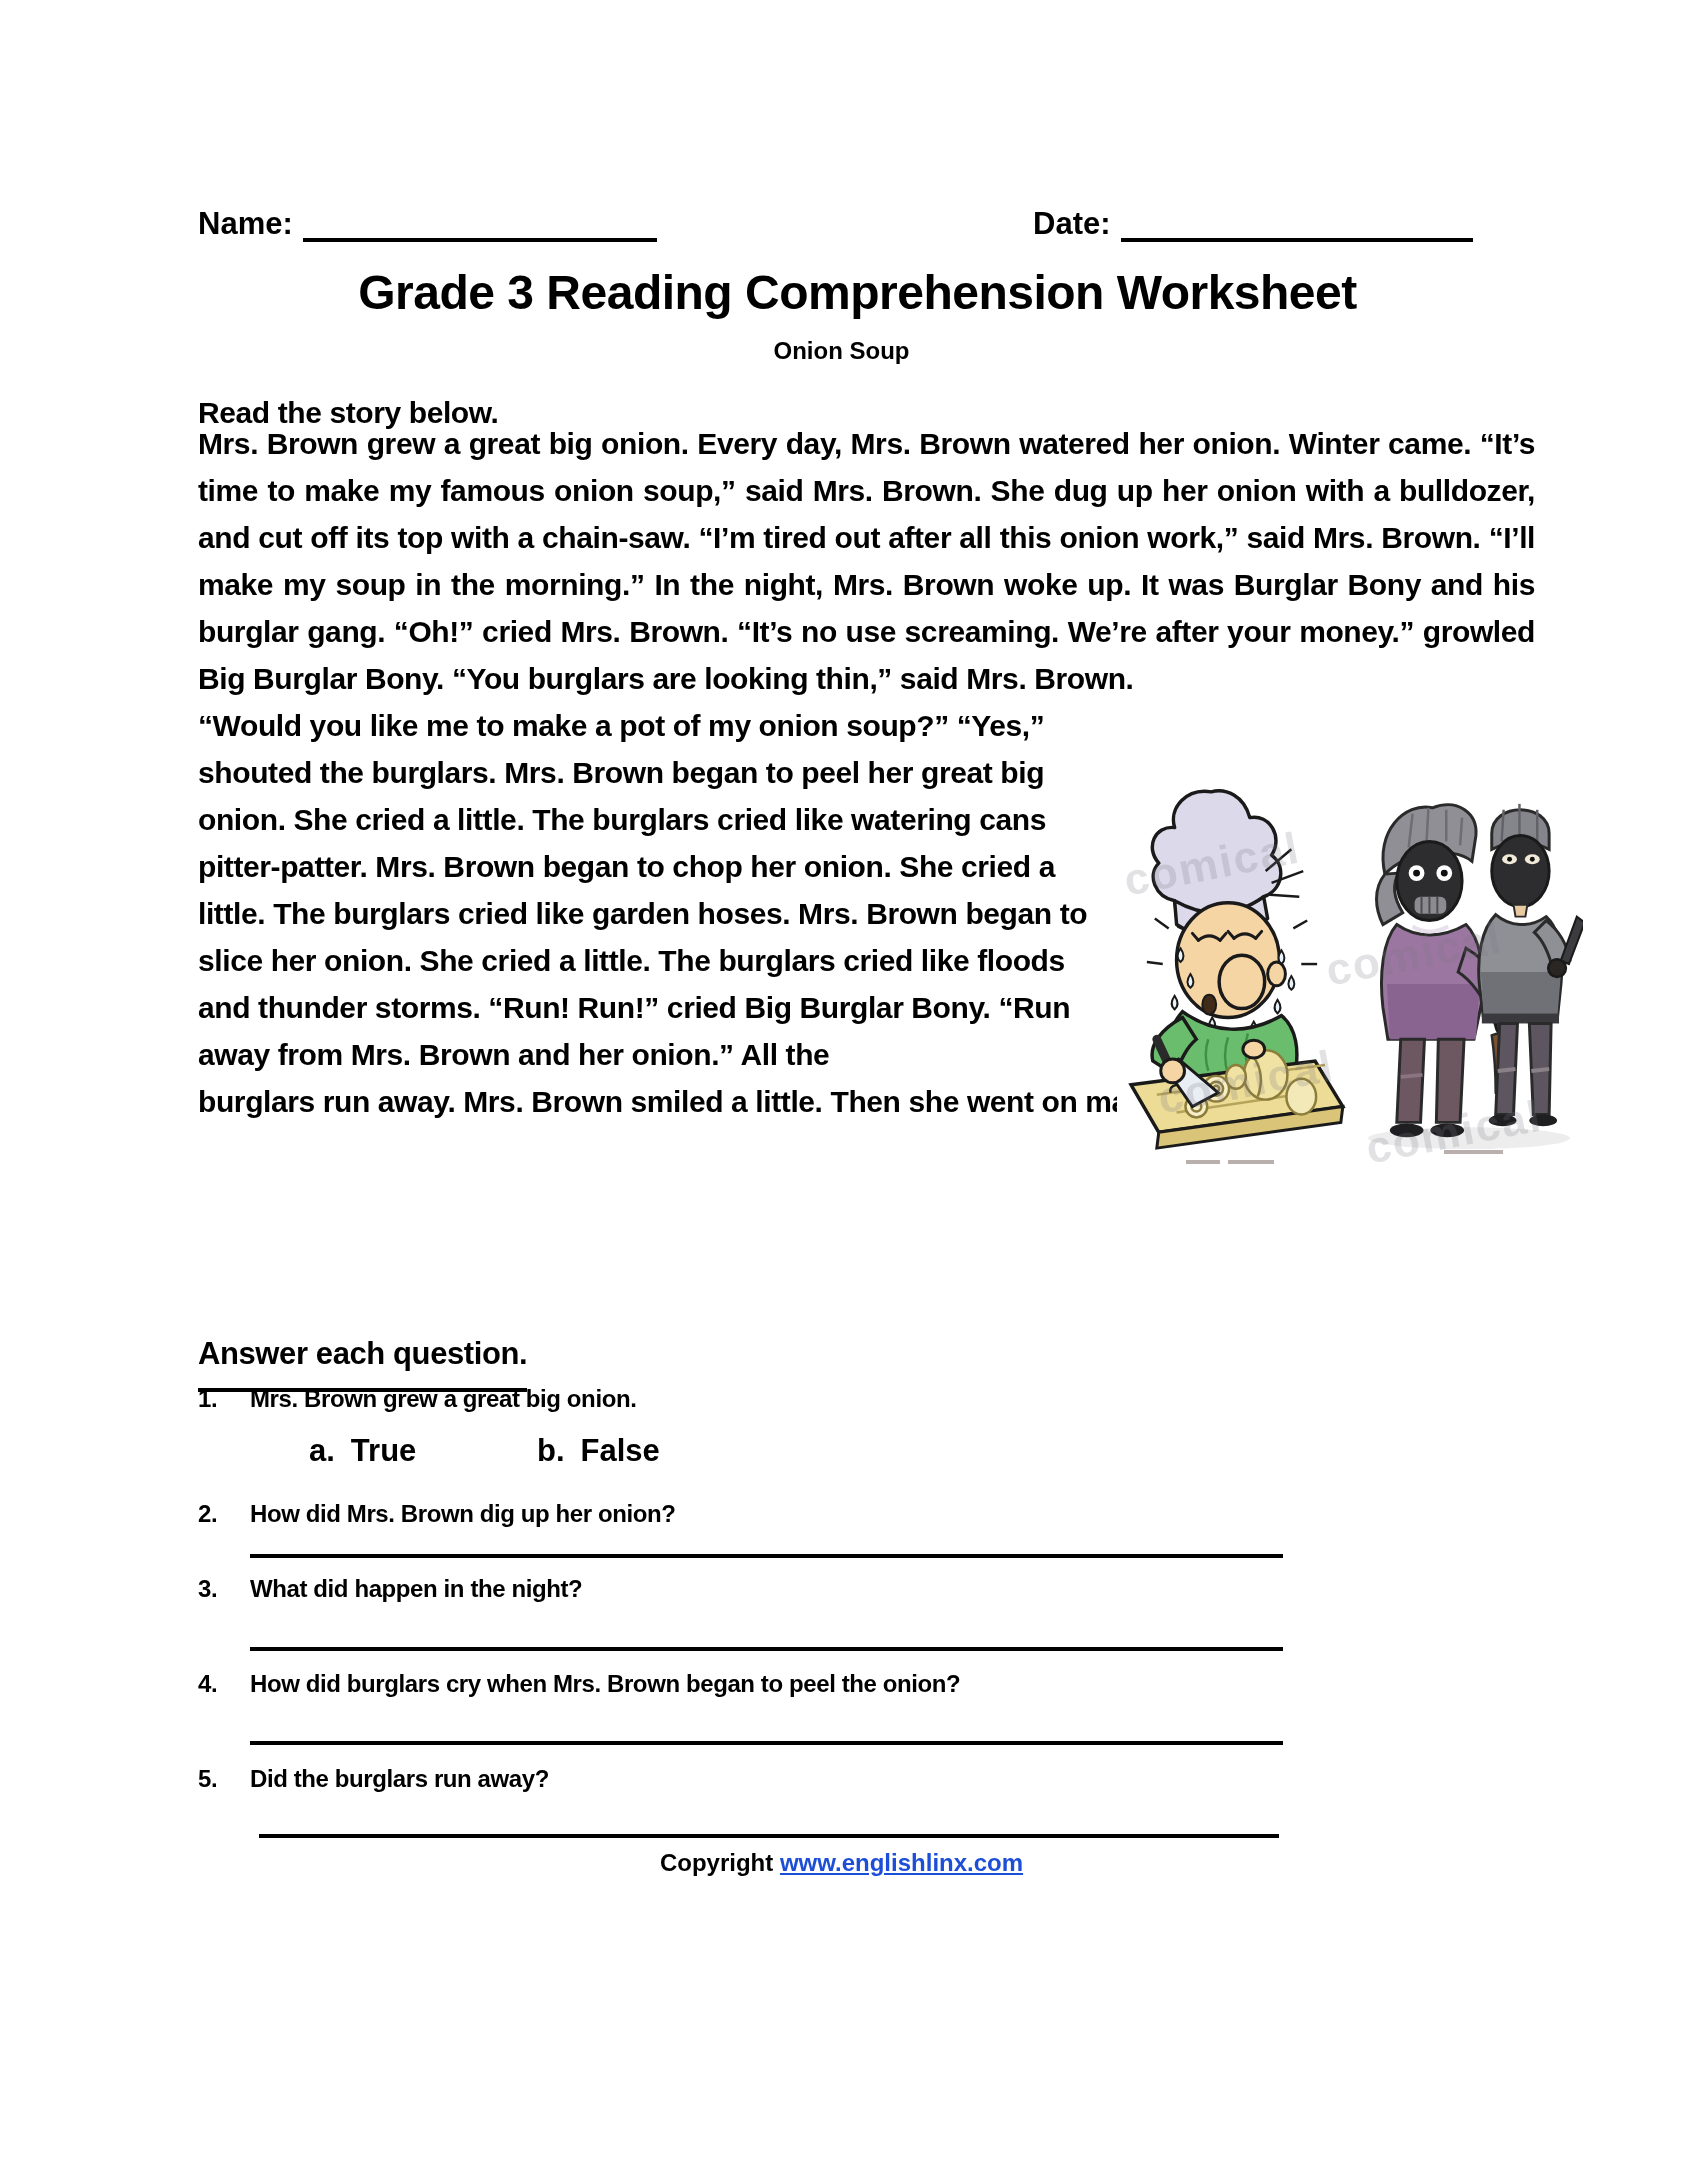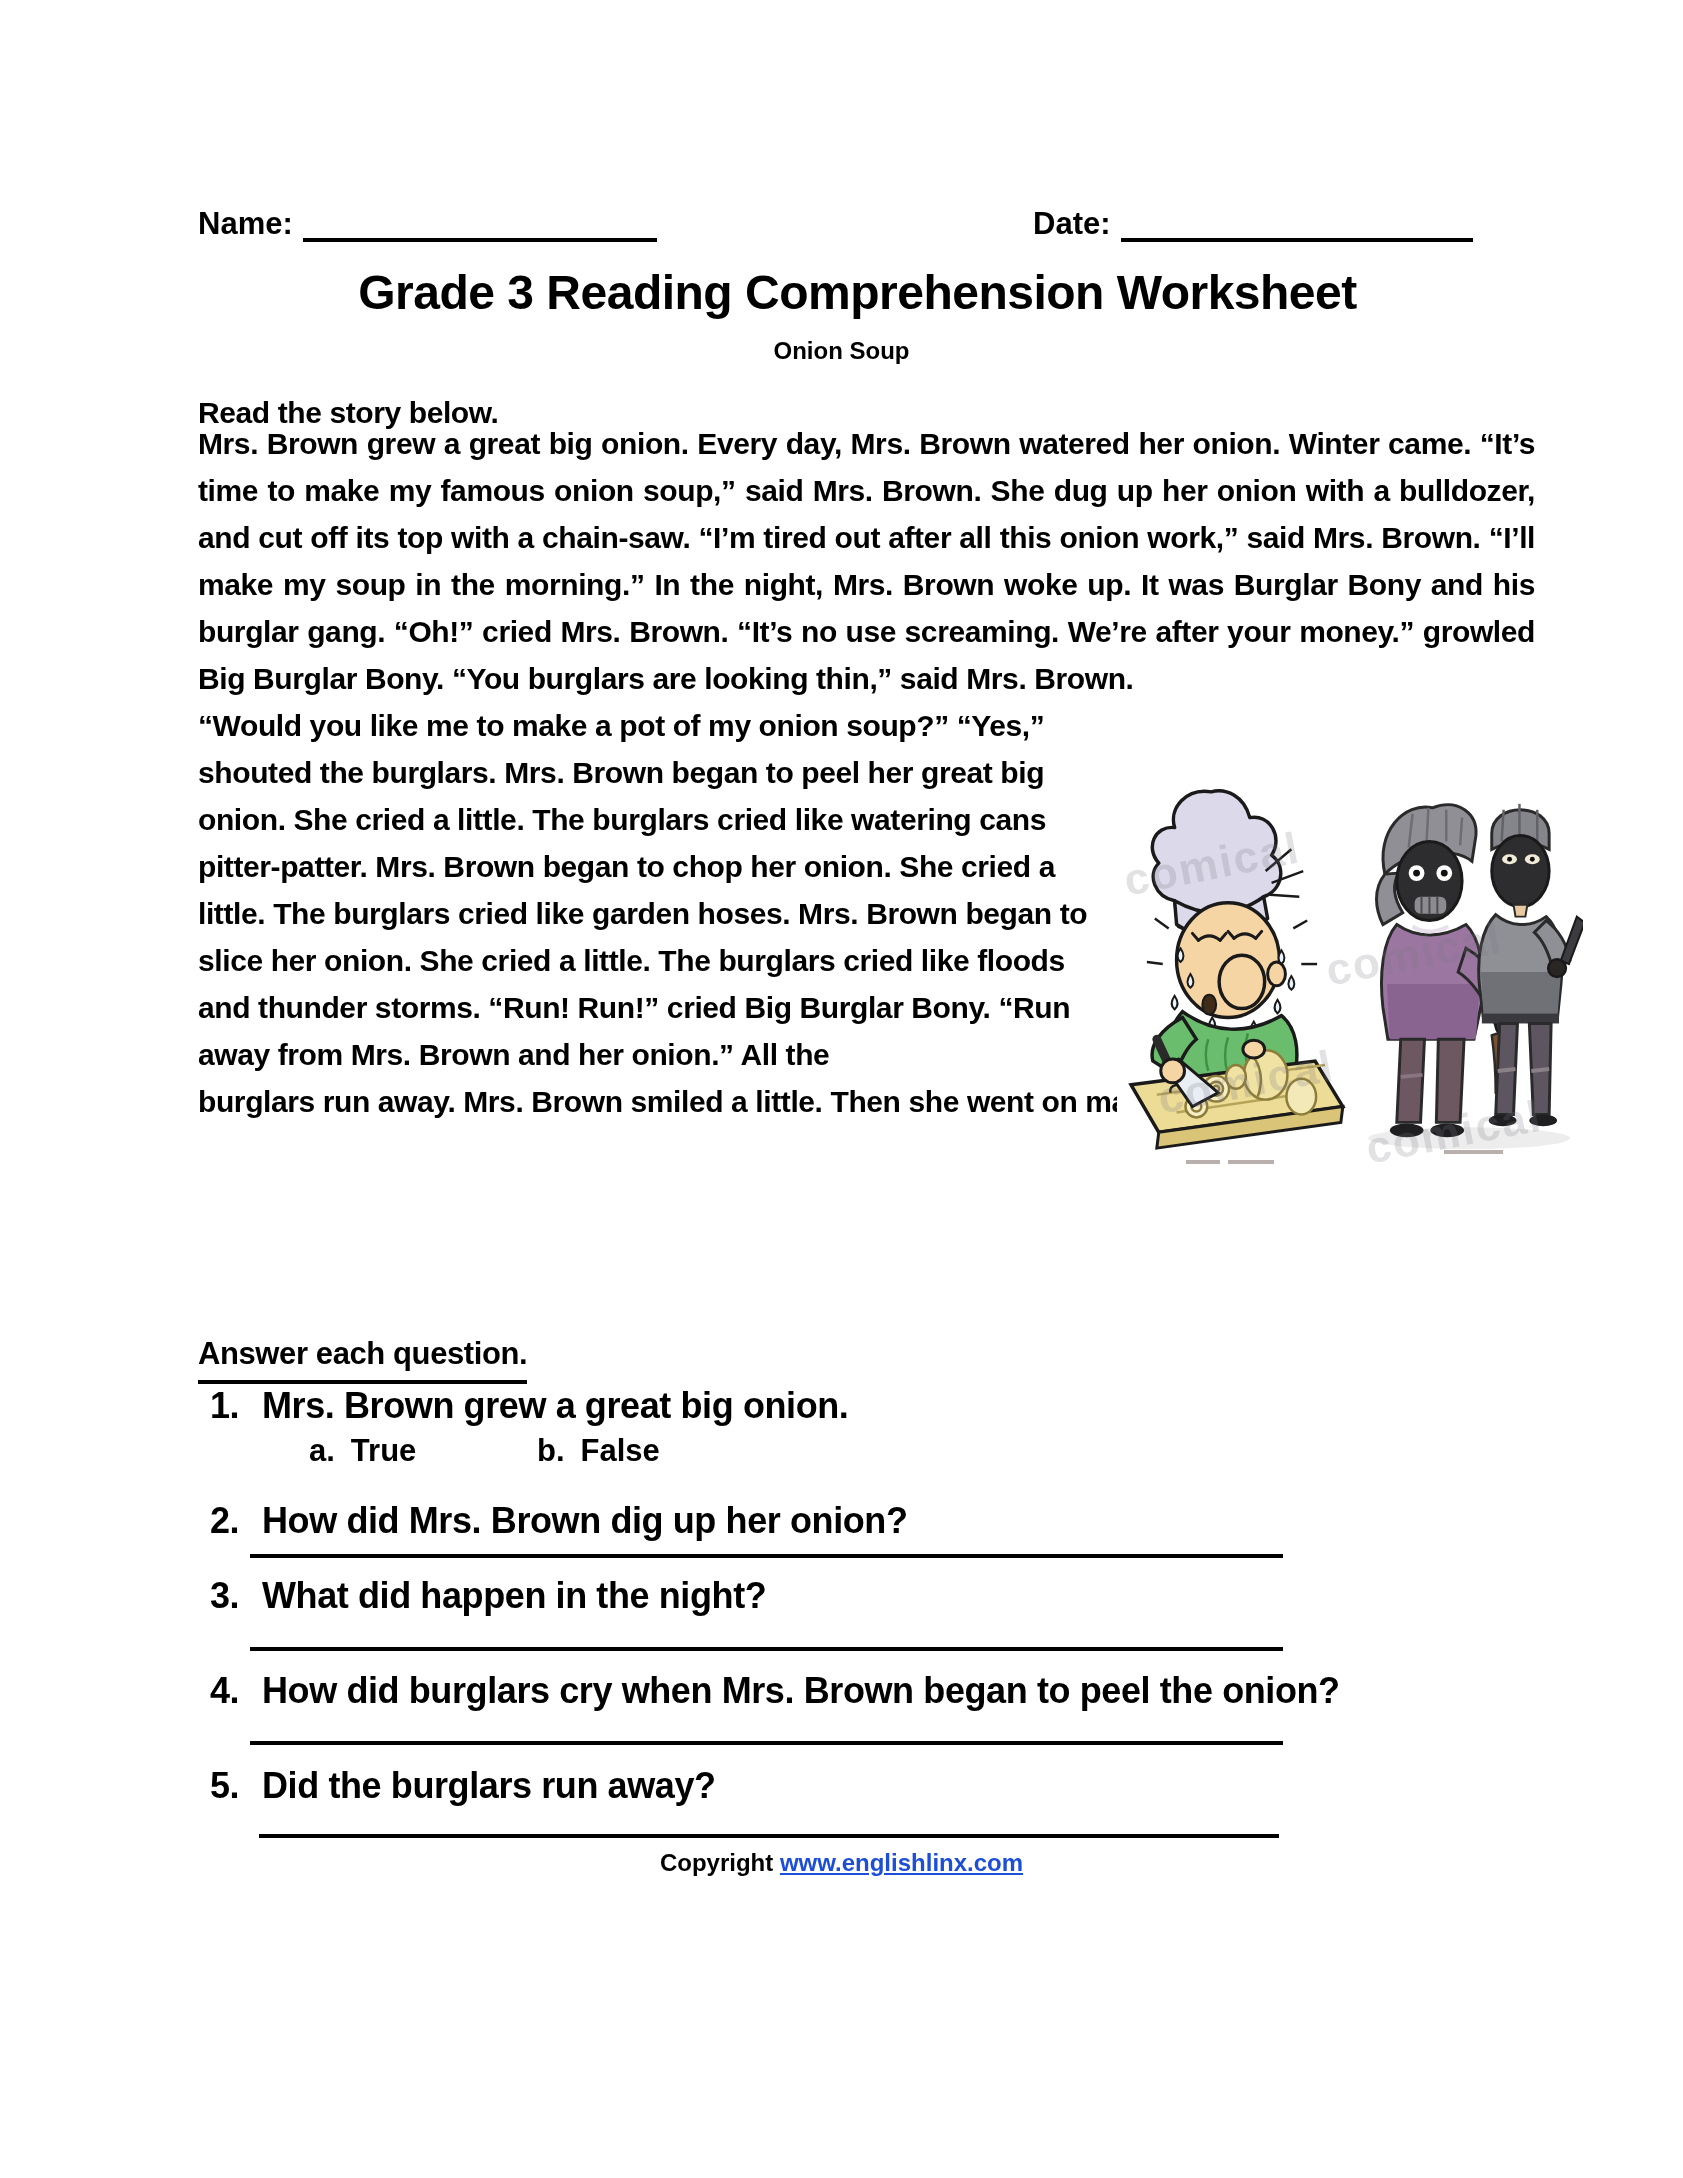--- a/index.html
+++ b/index.html
@@ -28,22 +28,22 @@
   .illustration{position:absolute;left:1117px;top:780px;width:467px;height:388px;background:#fff;}
   .clip{position:absolute;top:0;}
   .clip-chef{left:0;}
   .clip-burglars{left:238px;top:10px;}
   .wm{position:absolute;font-size:44px;color:rgba(125,118,130,0.22);transform:rotate(-11deg);white-space:nowrap;pointer-events:none;letter-spacing:2px;}
   .wm1{left:6px;top:59px;}
   .wm2{left:208px;top:149px;}
   .wm3{left:40px;top:277px;}
   .wm4{left:248px;top:327px;}
   
-  .q-header{position:absolute;left:198px;top:1336px;font-size:31px;border-bottom:4px solid #000;padding-bottom:8px;letter-spacing:-0.4px;}
-  .q-row{position:absolute;left:198px;font-size:36px;letter-spacing:-0.4px;white-space:nowrap;margin-left:12px;}
+  .q-header{position:absolute;left:198px;top:1336px;font-size:31px;border-bottom:4px solid #000;padding-bottom:16px;letter-spacing:-0.4px;}
+  .q-row{position:absolute;left:198px;font-size:24px;letter-spacing:-0.4px;white-space:nowrap;}
   .q-num{display:inline-block;width:52px;}
   .q1{top:1385px;} .q2{top:1500px;} .q3{top:1575px;} .q4{top:1670px;} .q5{top:1765px;}
   .opt{position:absolute;top:1433px;font-size:31px;white-space:nowrap;}
   .opt-a{left:309px;} .opt-b{left:537px;}
   .opt .lbl{margin-right:16px;}
   .answer-line{position:absolute;left:250px;width:1033px;height:4px;background:#000;}
   .al2{top:1554px;} .al3{top:1647px;} .al4{top:1741px;} .al5{top:1834px;left:259px;width:1020px;}
   
   .footer{position:absolute;top:1849px;left:0;width:100%;text-align:center;font-size:24px;}
   .footer a{color:#1d4ed8;text-decoration:underline;cursor:pointer;}

